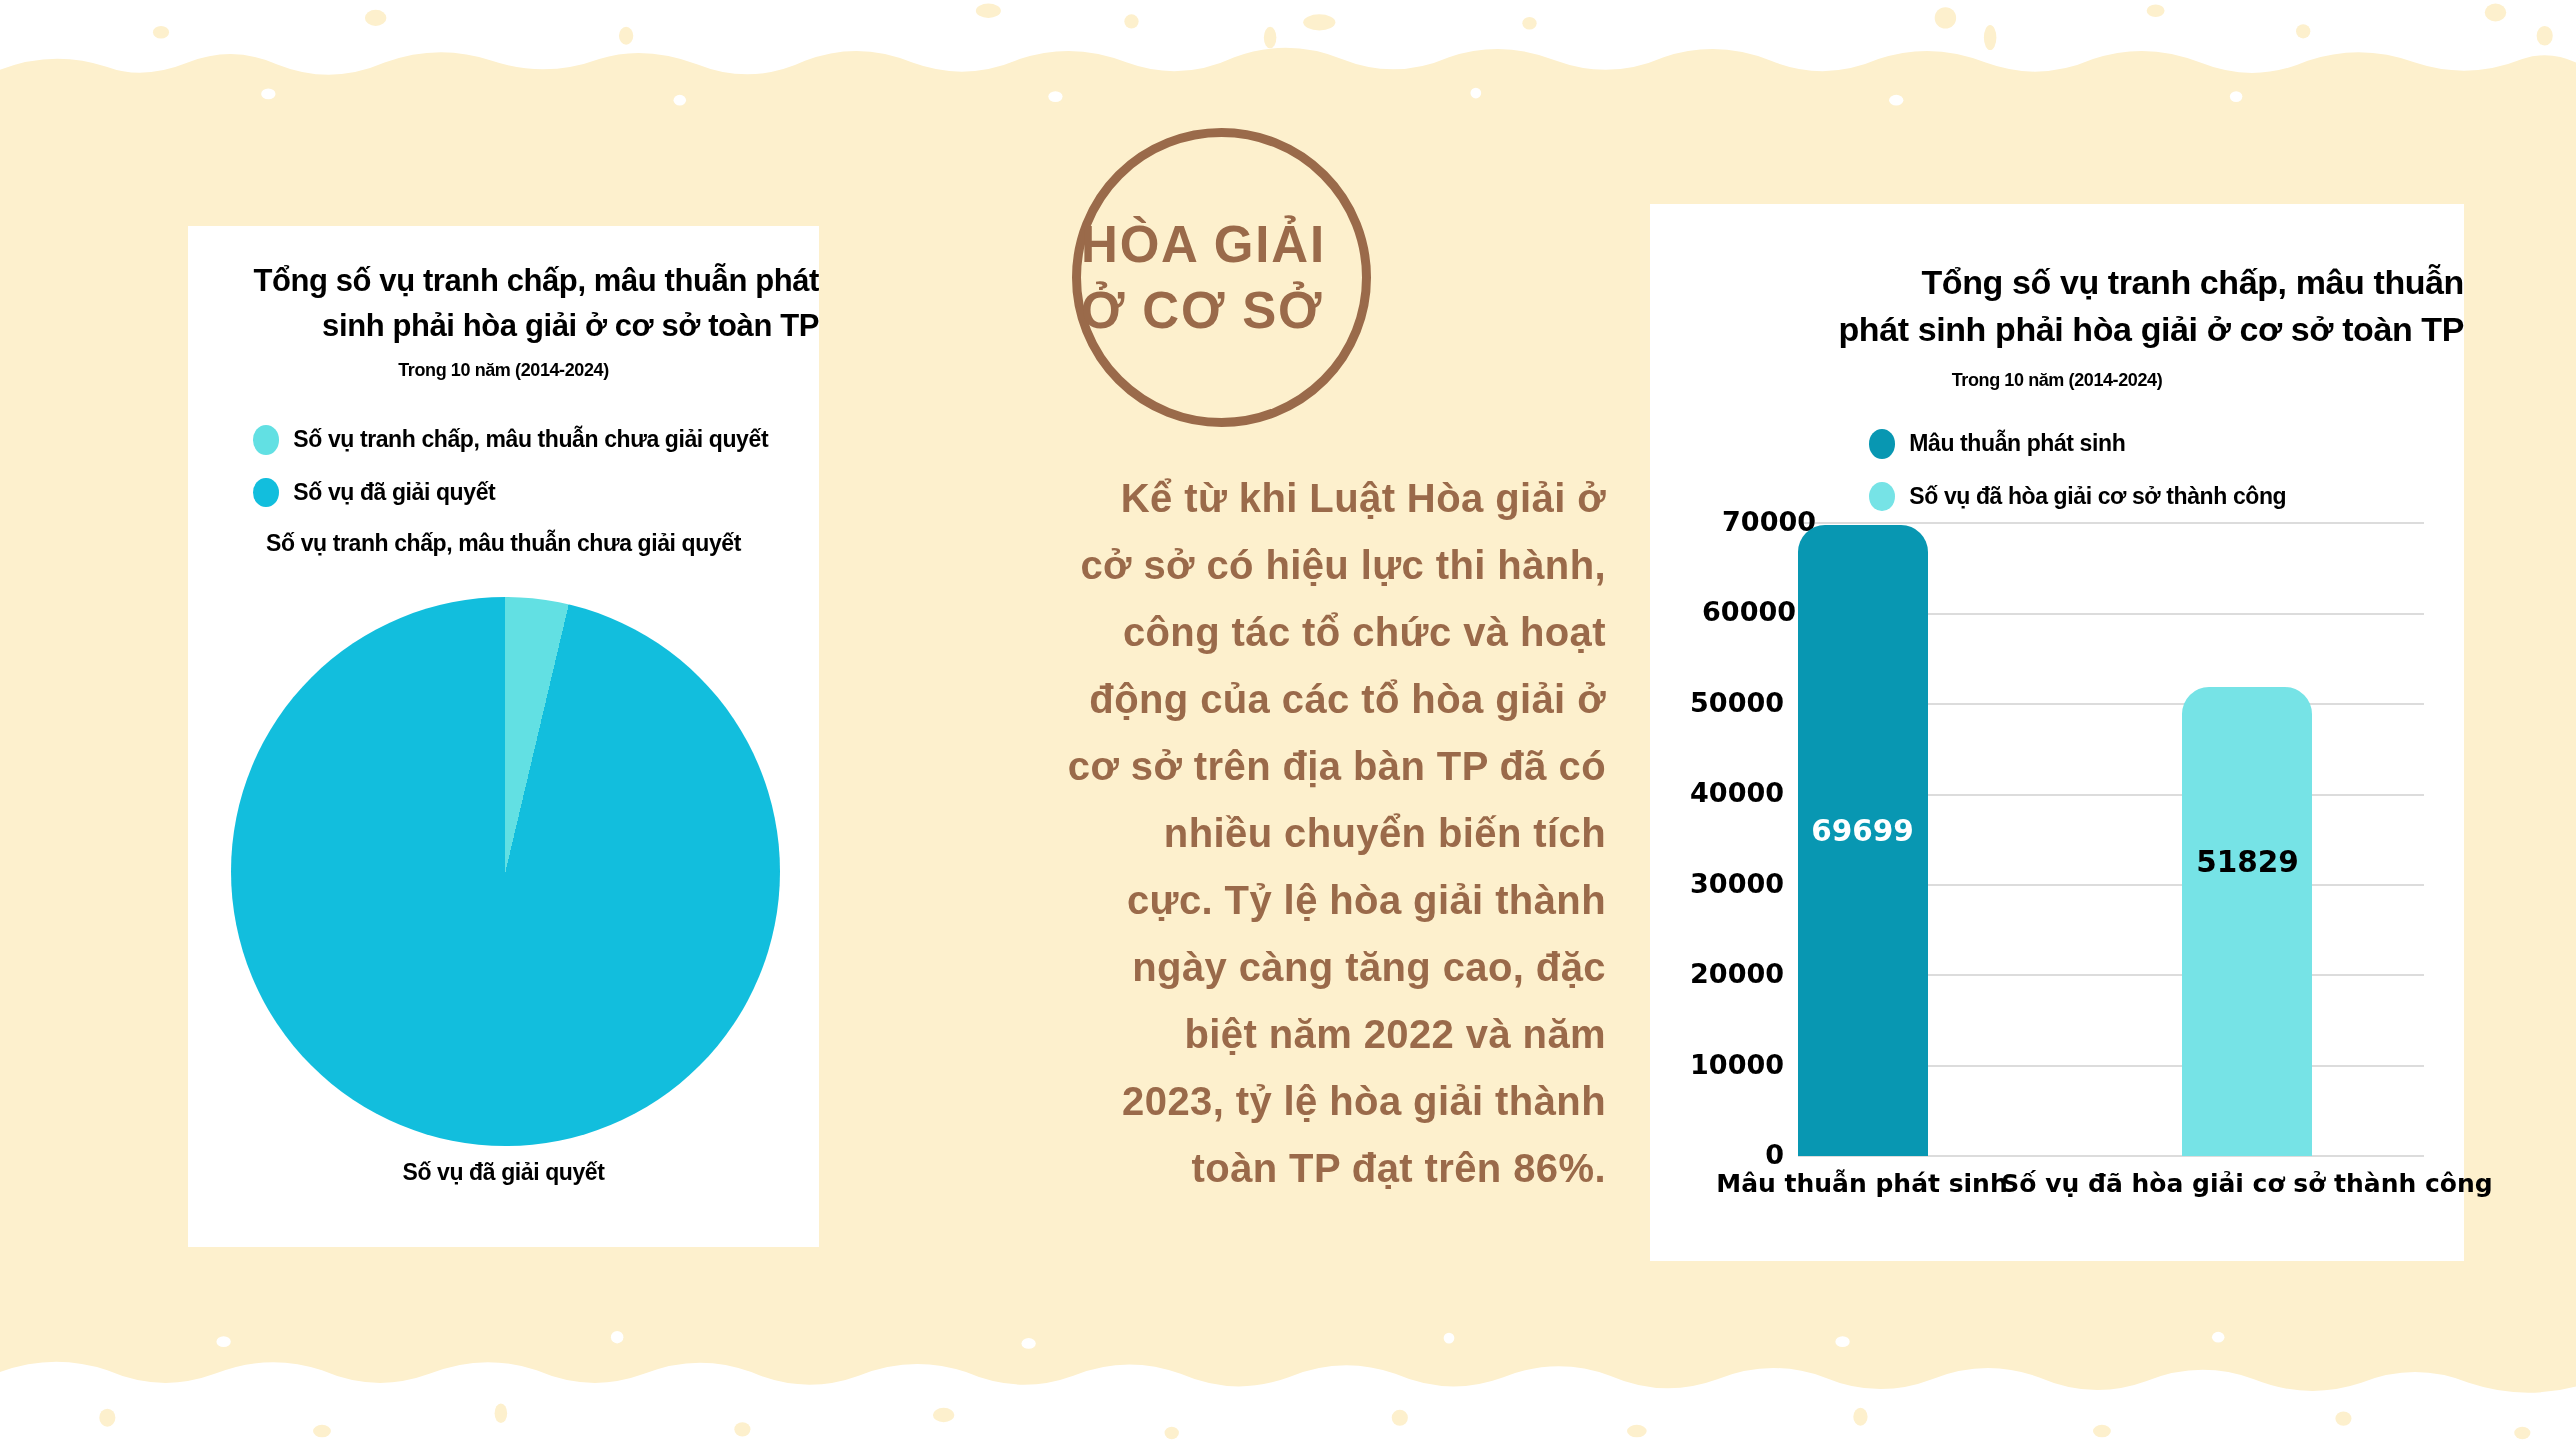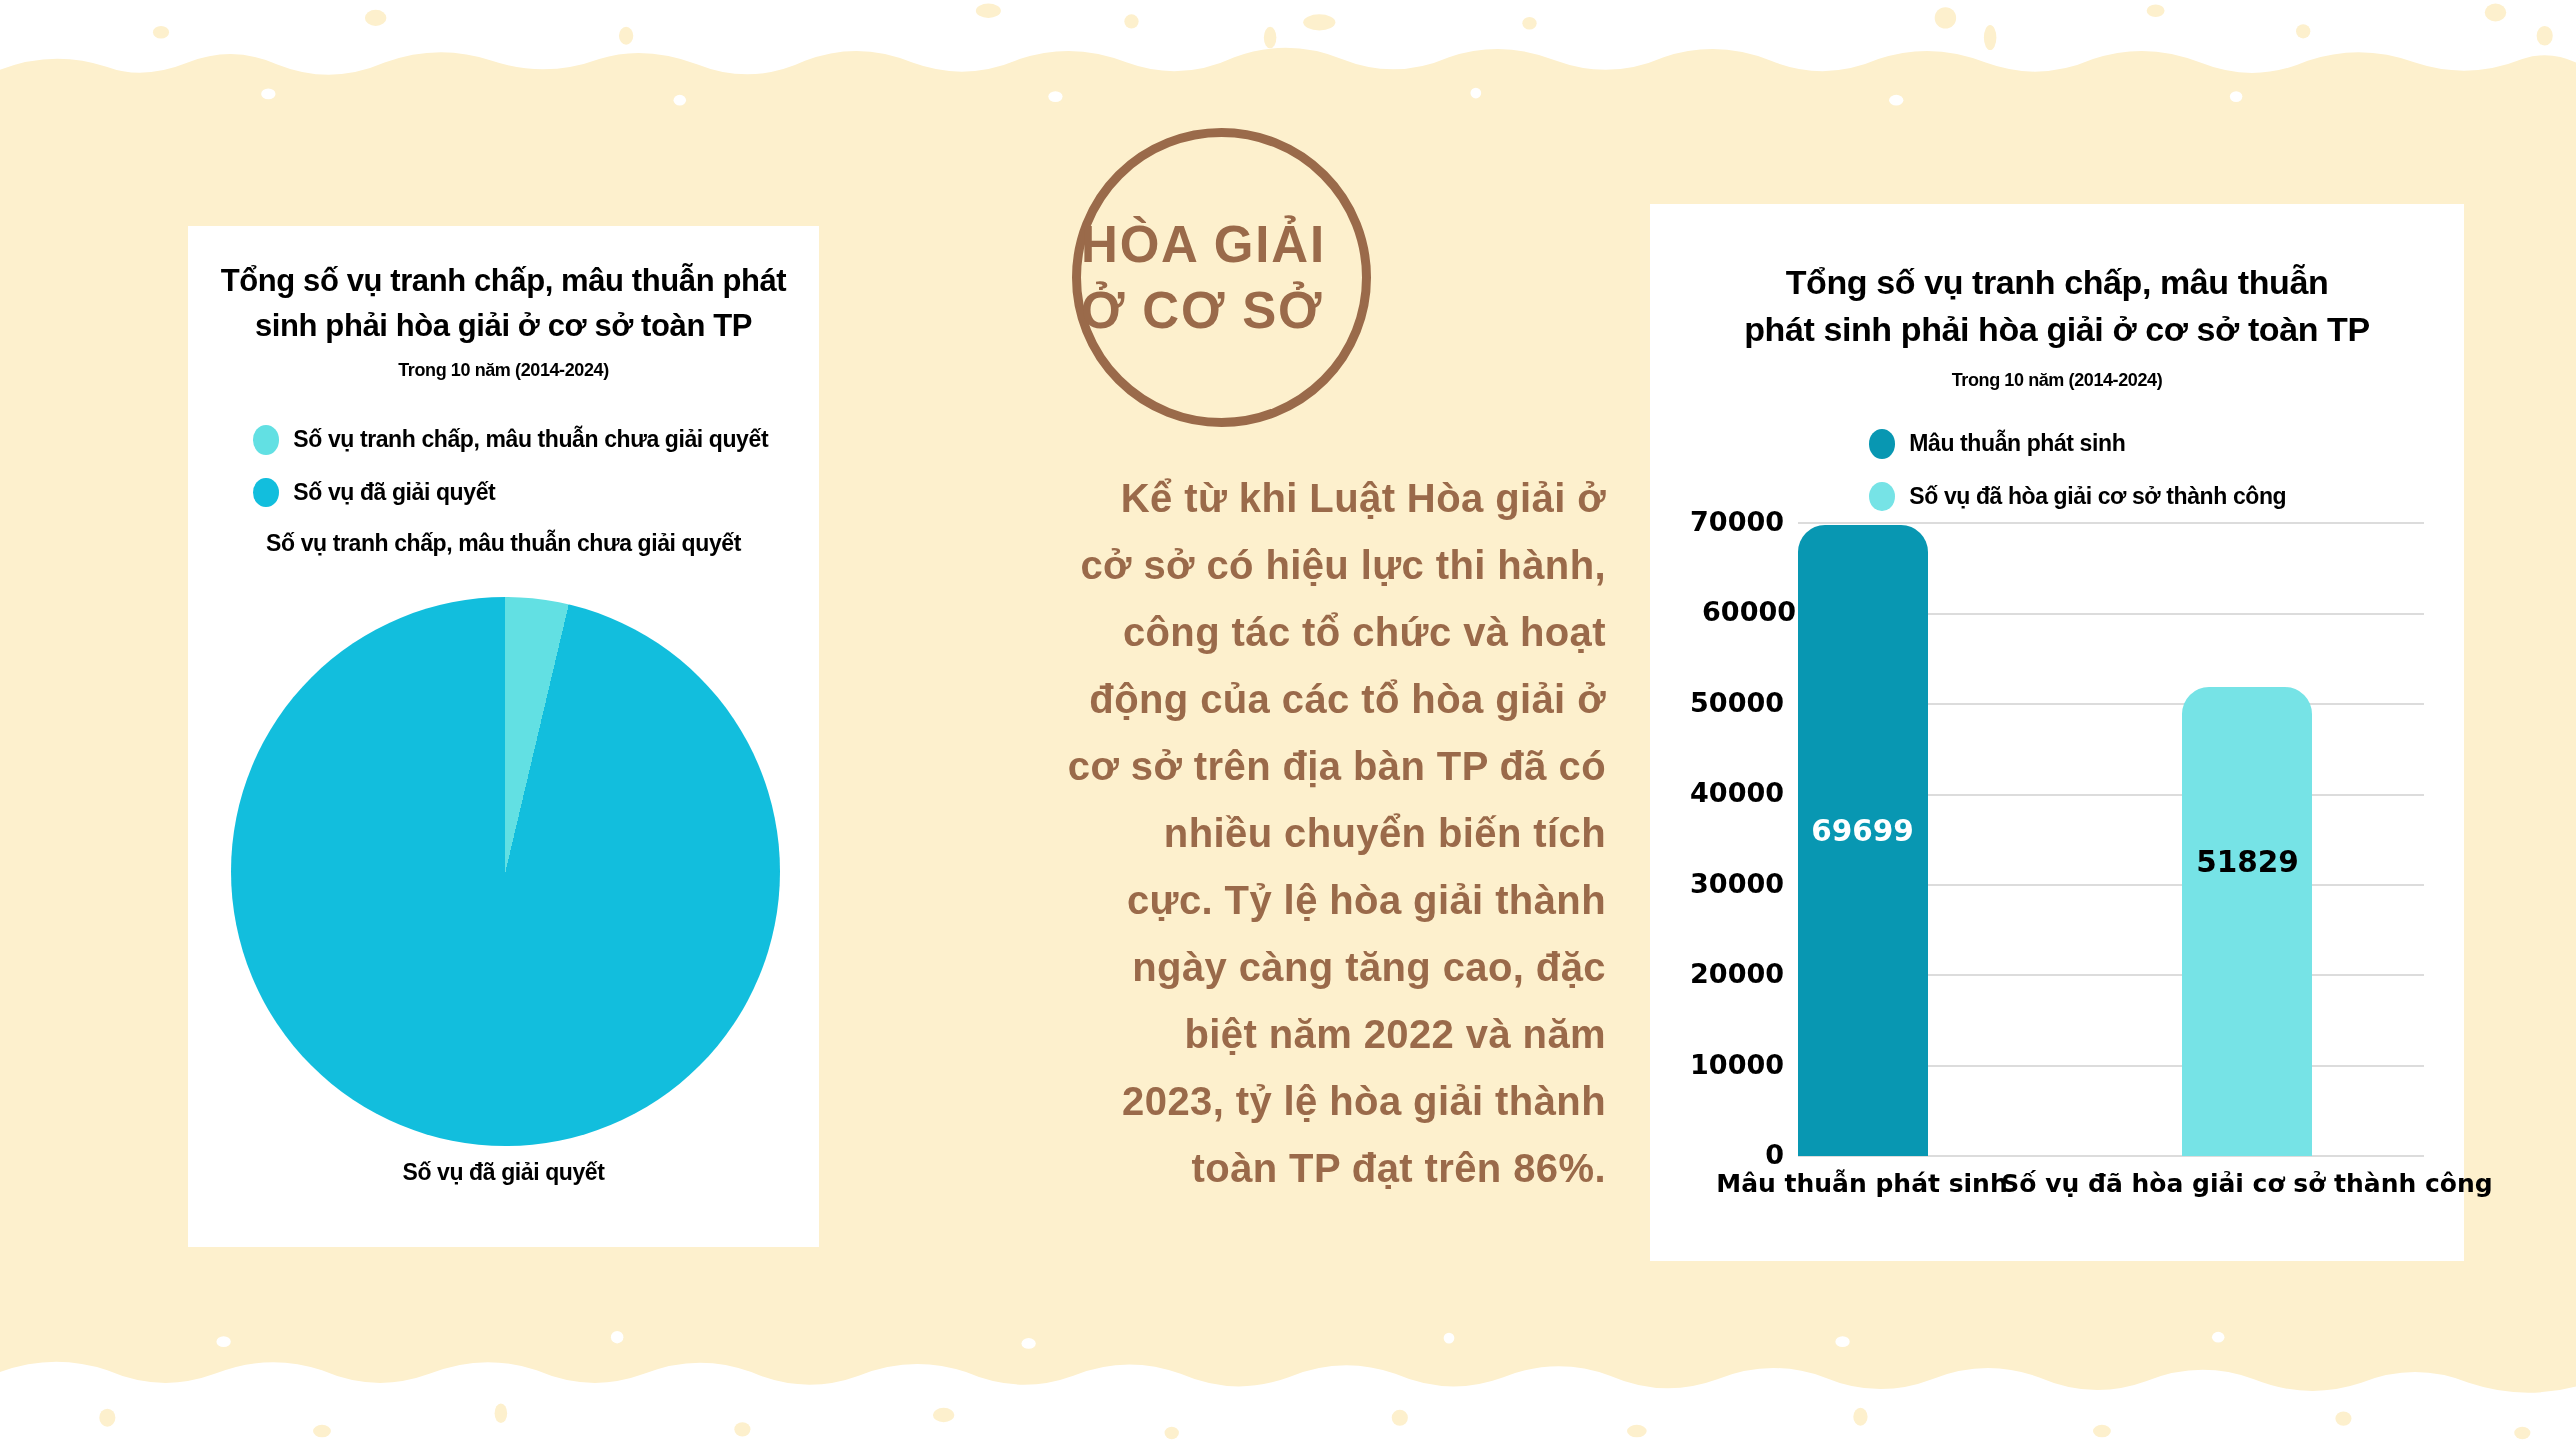--- a/index.html
+++ b/index.html
@@ -7,21 +7,21 @@
     width:2576px;height:1449px;position:relative;overflow:hidden;
     background:#ffffff;
     font-family:"Liberation Sans",sans-serif;
   }
   #torn-bg{position:absolute;left:0;top:0;z-index:0;}
   .card{position:absolute;background:#ffffff;z-index:2;}
   #left-card{left:188px;top:226px;width:631px;height:1021px;}
   #right-card{left:1650px;top:204px;width:814px;height:1057px;}
 
   .c-title{
-    position:absolute;left:0;right:0;text-align:center;
+    position:absolute;left:0;right:0;text-align:right;
     font-weight:bold;font-size:31px;line-height:45px;color:#000;
     letter-spacing:-0.4px;white-space:pre-line;
   }
   .c-sub{
     position:absolute;left:0;right:0;text-align:center;
     font-weight:bold;font-size:18px;color:#000;letter-spacing:-0.4px;
   }
   .legend{position:absolute;}
   .legend-row{display:flex;align-items:center;margin-bottom:23px;}
   .legend-dot{width:26px;height:29.5px;border-radius:50%;margin-right:14.3px;flex:0 0 auto;}
@@ -196,21 +196,21 @@
       <div class="ytick" style="top: 435px;">20000</div>
       <div class="gridline" style="top: 361px; background: rgb(220, 220, 220);"></div>
       <div class="ytick" style="top: 345px;">30000</div>
       <div class="gridline" style="top: 271px; background: rgb(220, 220, 220);"></div>
       <div class="ytick" style="top: 254px;">40000</div>
       <div class="gridline" style="top: 180px; background: rgb(220, 220, 220);"></div>
       <div class="ytick" style="top: 164px;">50000</div>
       <div class="gridline" style="top: 90px; background: rgb(220, 220, 220);"></div>
       <div class="ytick" style="top: 73px; margin-left: 12px;">60000</div>
       <div class="gridline" style="top: -0.9px; background: rgb(220, 220, 220);"></div>
-      <div class="ytick" style="top: -17px;">70000</div>
+      <div class="ytick" style="top: -17px; padding-left: 32px;">70000</div>
       <div class="bar" style="left: 148px; width: 130px; height: 631px; background: rgb(8, 151, 178);"></div>
       <div class="bar-value" style="left: 114px; top: 291px; color: rgb(255, 255, 255);">69699</div>
       <div class="xlabel" style="left: 212px;">Mâu thuẫn phát sinh</div>
       <div class="bar" style="left: 532px; width: 130px; height: 469px; background: rgb(118, 227, 230);"></div>
       <div class="bar-value" style="left: 499px; top: 322px; color: rgb(0, 0, 0);">51829</div>
       <div class="xlabel" style="left: 597px;">Số vụ đã hòa giải cơ sở thành công</div>
     </div>
 </div>
 
 

